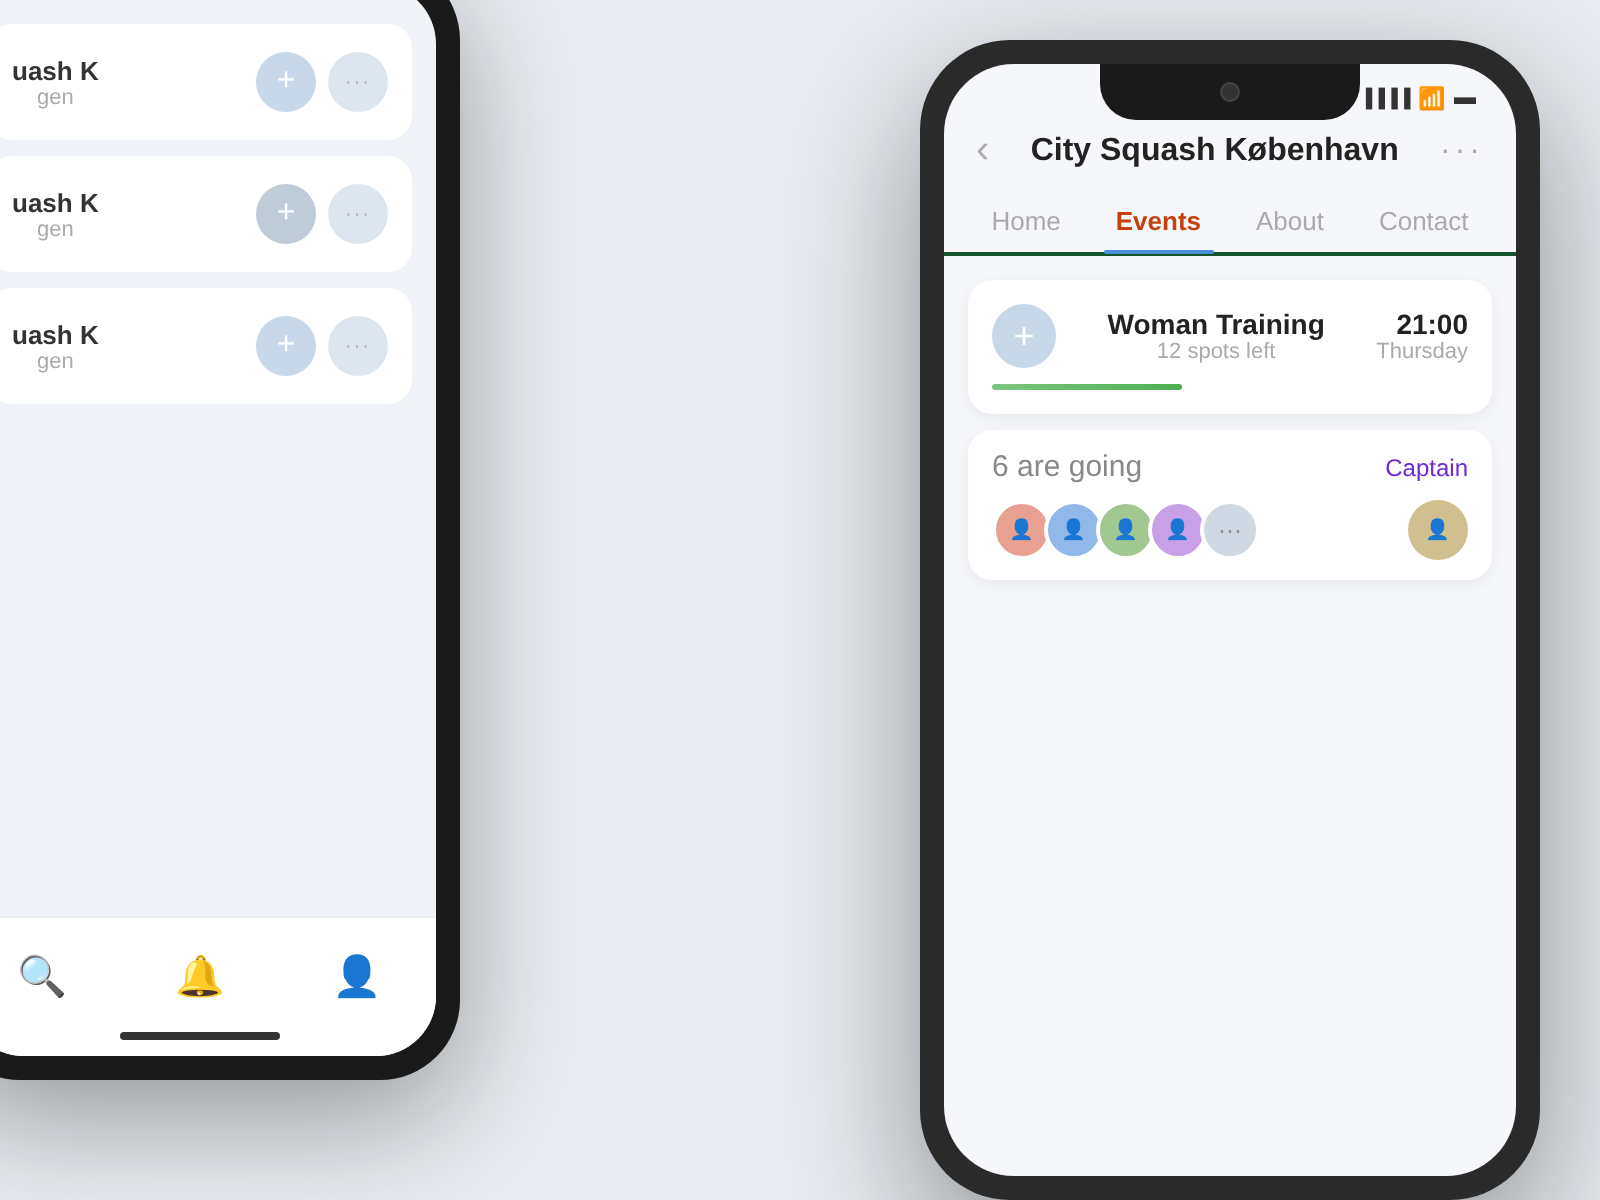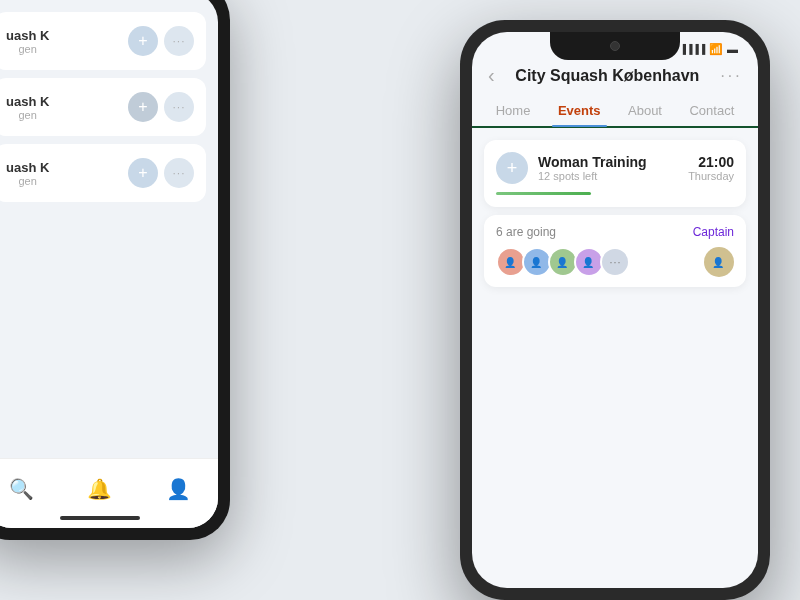--- a/index.html
+++ b/index.html
@@ -260,20 +260,21 @@
       display: flex;
       align-items: center;
       justify-content: center;
       color: #fff;
       font-size: 18px;
       flex-shrink: 0;
     }
 
     .event-info {
       flex: 1;
+      text-align: center;
     }
 
     .event-name {
       font-size: 14px;
       font-weight: 700;
       color: #222;
     }
 
     .event-spots {
       font-size: 11px;
@@ -313,21 +314,21 @@
     }
 
     .going-header {
       display: flex;
       justify-content: space-between;
       align-items: center;
       margin-bottom: 8px;
     }
 
     .going-count {
-      font-size: 12px;
+      font-size: 15px;
       color: #888;
     }
 
     .captain-label {
       font-size: 12px;
       color: #6d28d9;
     }
 
     .avatars-row {
       display: flex;

